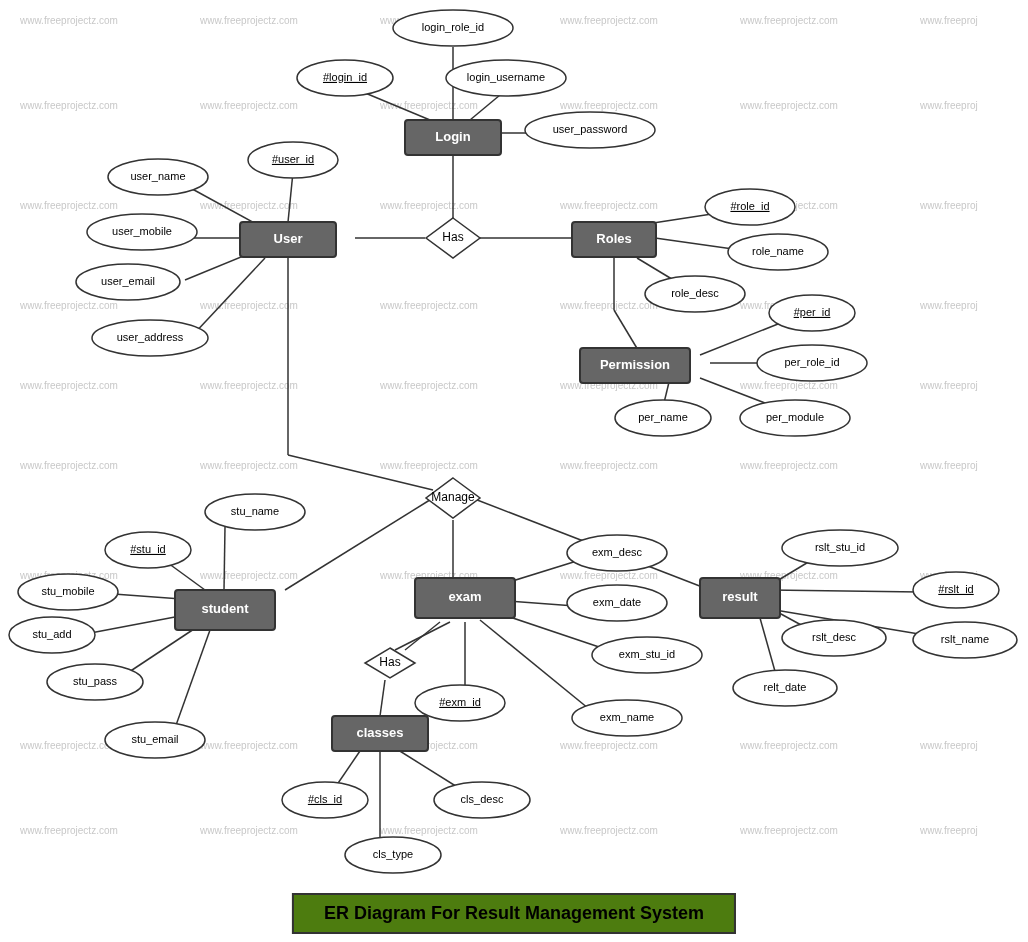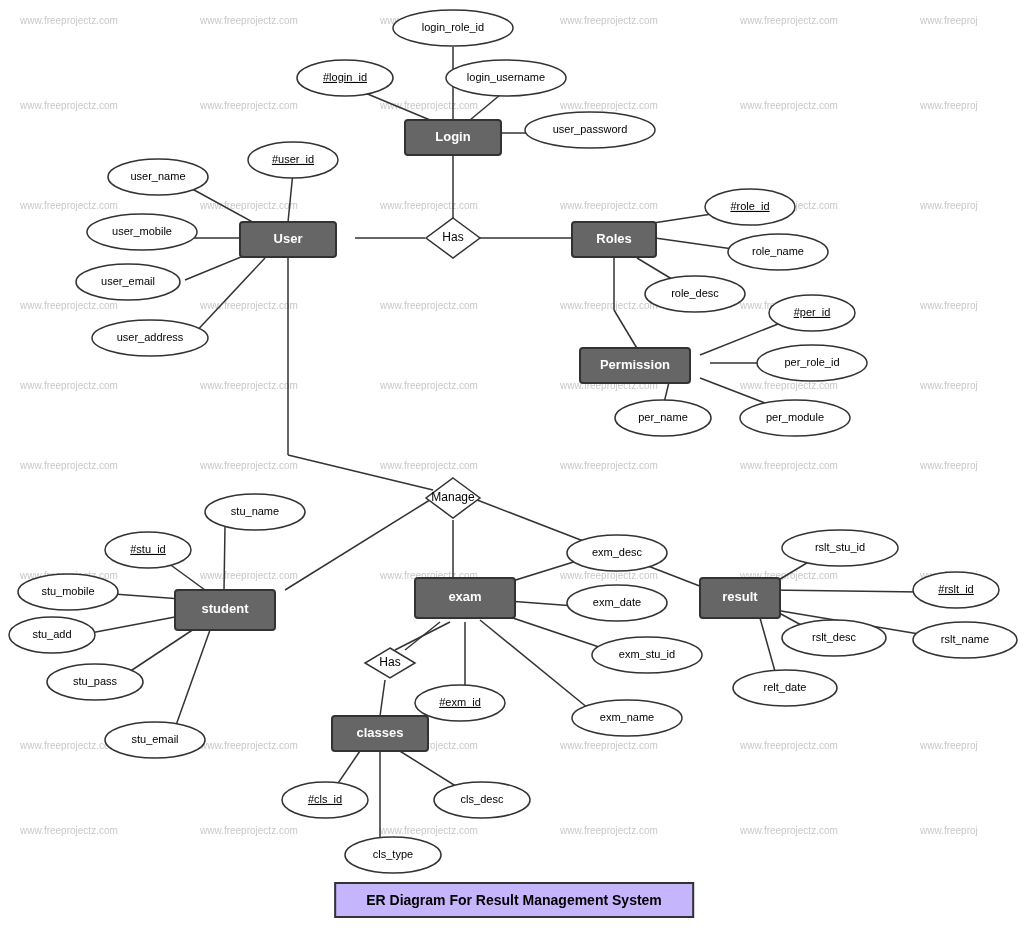--- a/index.html
+++ b/index.html
@@ -70,28 +70,28 @@
 
     
     .connector {
       stroke: #333;
       stroke-width: 1.5;
       fill: none;
     }
 
     .title-box {
       position: absolute;
-      bottom: 24px;
+      bottom: 8px;
       left: 50%;
       transform: translateX(-50%);
       border: 2px solid #333;
       padding: 8px 30px;
-      font-size: 14px;
+      font-size: 18px;
       font-weight: bold;
-      background: #c4b5fd;
+      background: #4d7c0f;
       white-space: nowrap;
     }
   </style>
 </head>
 <body>
 
 <div class="watermark" style="top:15px;left:20px">www.freeprojectz.com</div>
 <div class="watermark" style="top:15px;left:200px">www.freeprojectz.com</div>
 <div class="watermark" style="top:15px;left:380px">www.freeprojectz.com</div>
 <div class="watermark" style="top:15px;left:560px">www.freeprojectz.com</div>

